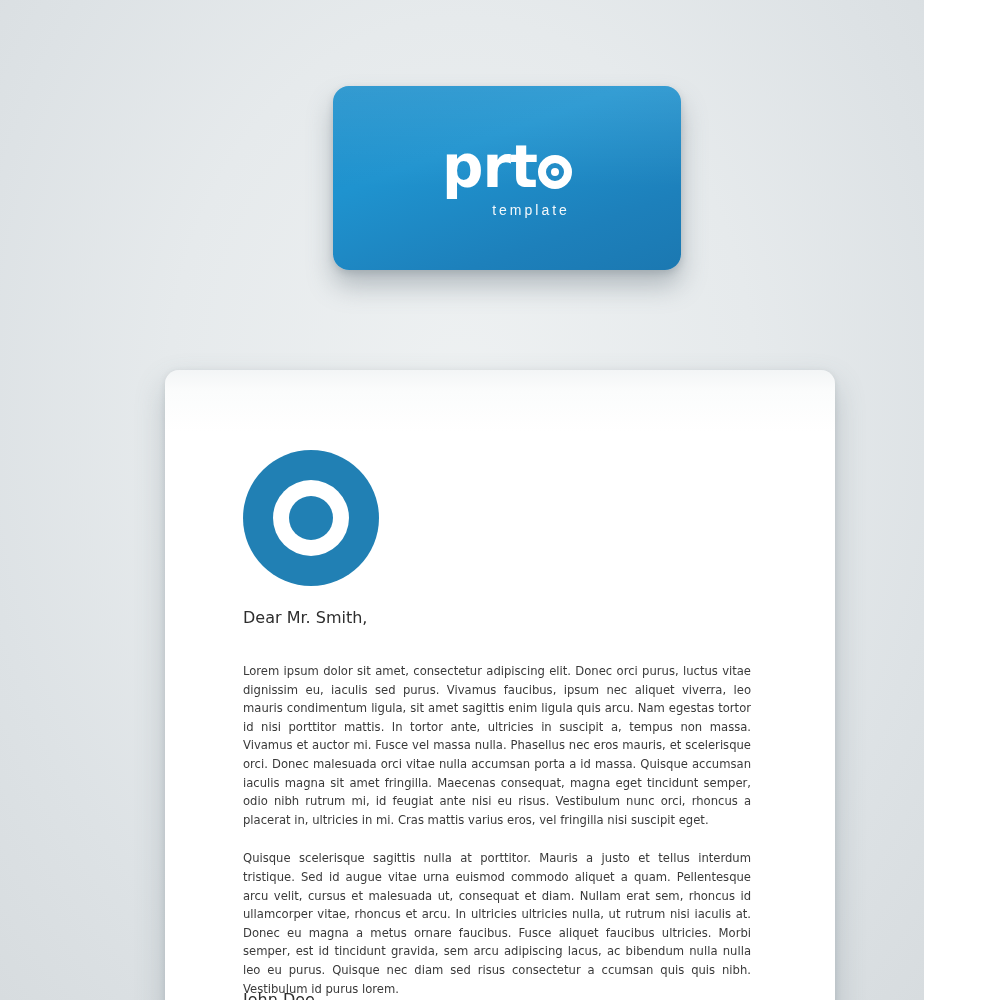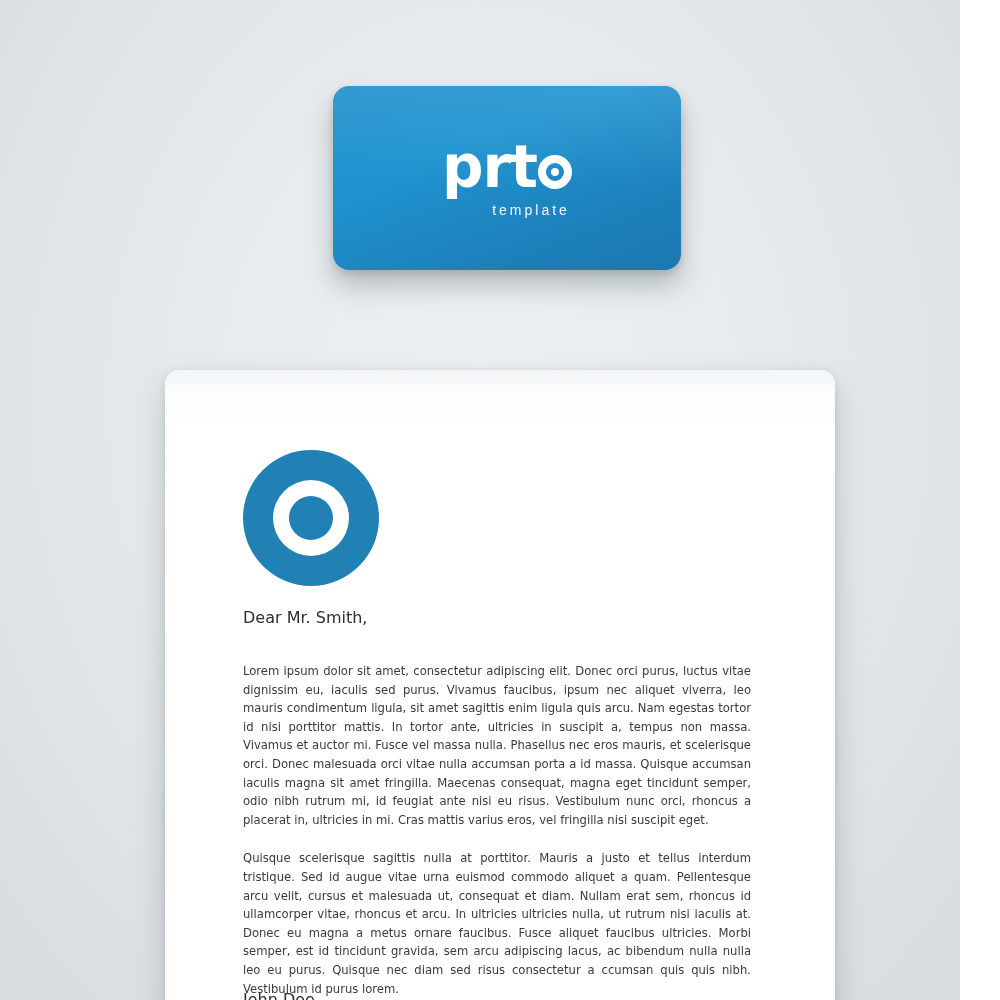--- a/index.html
+++ b/index.html
@@ -10,21 +10,20 @@
     overflow: hidden;
     font-family: "Liberation Sans", sans-serif;
   }
 
   .stage {
     position: relative;
     width: 924px;
     height: 1000px;
     background: radial-gradient(ellipse at 50% 40%, #eef1f2 0%, #e6eaec 45%, #dde2e5 75%, #d7dcdf 100%);
     overflow: hidden;
-    padding-left: 36px;
   }
 
   
   .card {
     position: absolute;
     left: 333px;
     top: 86px;
     width: 348px;
     height: 184px;
     border-radius: 16px;

